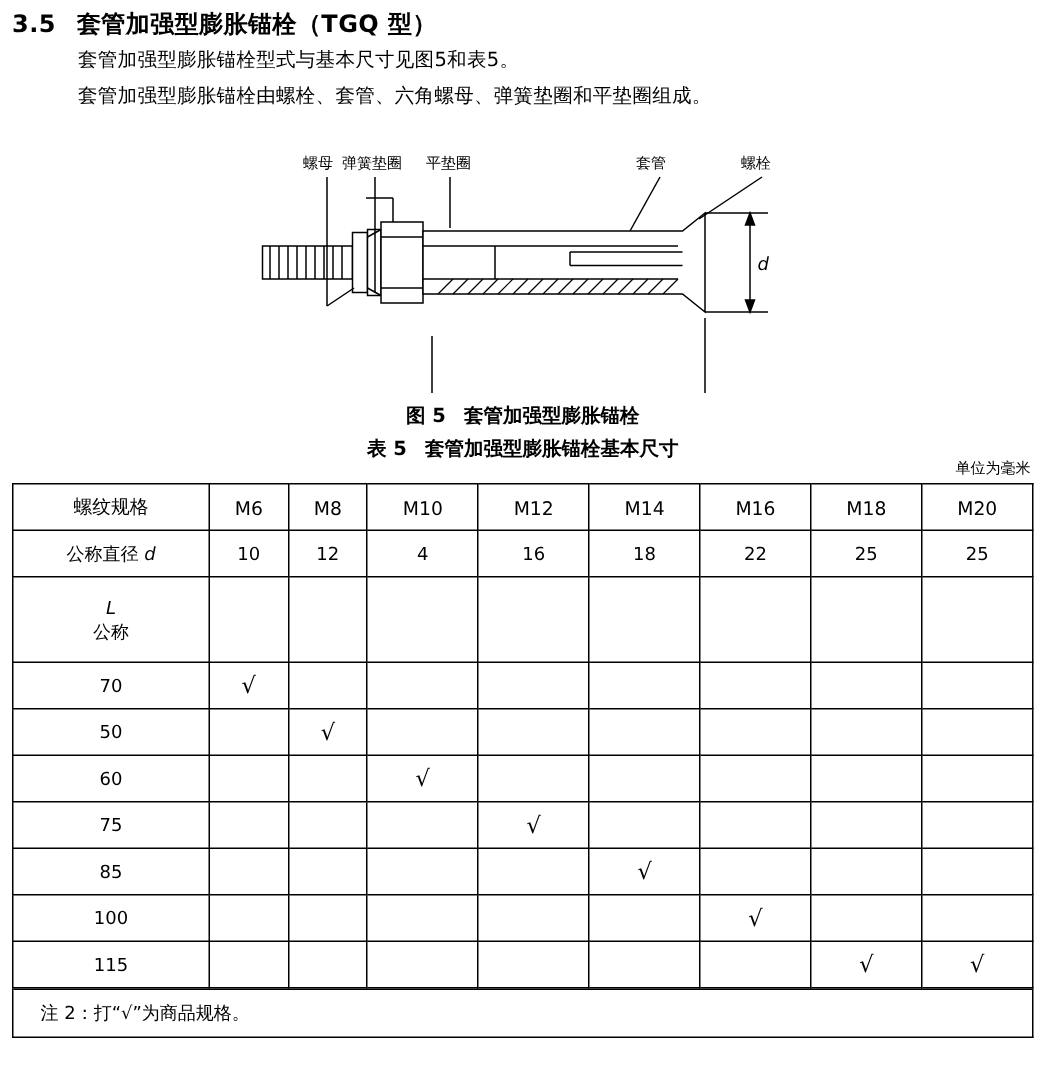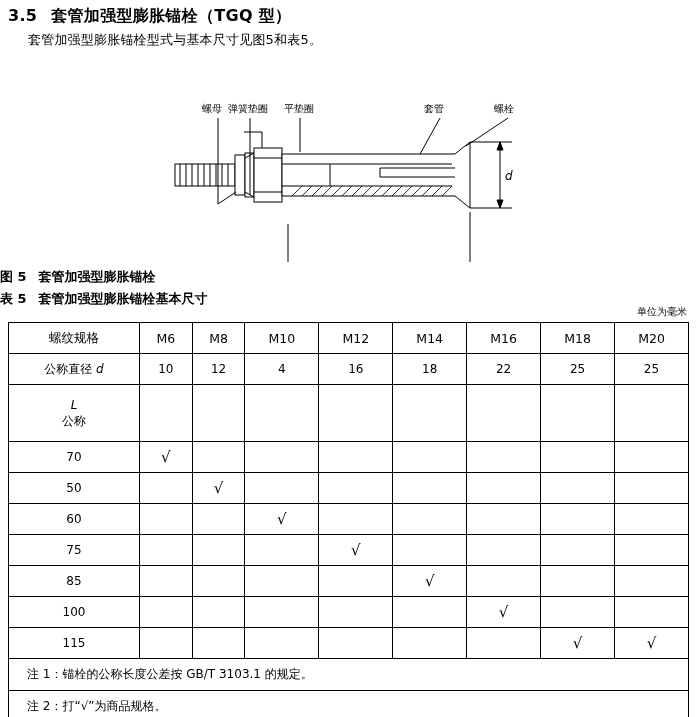--- a/index.html
+++ b/index.html
@@ -27,41 +27,41 @@
     left: 8px;
     top: 6px;
     font-size: 16px;
     font-weight: bold;
     letter-spacing: 0.3px;
   }
   .sec-num { margin-right: 14px; }
 
   .para {
     position: absolute;
-    left: 28px;
+    left: 52px;
     font-size: 13px;
     letter-spacing: 0.2px;
   }
   .para1 { top: 31px; }
   .para2 { top: 55px; }
 
   
   .figure-area {
     position: absolute;
     left: 0;
     top: 82px;
     width: 574px;
     height: 180px;
   }
   .figure-area svg { display: block; }
 
   .fig-caption {
     position: absolute;
     width: 697px;
-    text-align: left;
+    text-align: center;
     font-size: 13px;
     font-weight: bold;
   }
   .fig-caption.f5 { top: 268px; }
   .fig-caption.t5 { top: 290px; }
   .cap-label { margin-right: 12px; }
 
   .unit-note {
     position: absolute;
     right: 10px;
@@ -126,20 +126,21 @@
 </head>
 <body>
 
 <div class="page">
 
   <div class="sec-head">
     <span class="sec-num">3.5</span><span>套管加强型膨胀锚栓（TGQ 型）</span>
   </div>
 
   <div class="para para1">套管加强型膨胀锚栓型式与基本尺寸见图5和表5。</div>
+  <div class="para para2">套管加强型膨胀锚栓由螺栓、套管、六角螺母、弹簧垫圈和平垫圈组成。</div>
 
   <div class="figure-area">
     <svg width="697" height="180" viewBox="0 0 697 180">
       <g stroke="#000" fill="none" stroke-width="1">
 
         <rect x="175" y="82" width="60" height="22" fill="#fff"></rect>
 
         <line x1="180" y1="82" x2="180" y2="104"></line>
         <line x1="186" y1="82" x2="186" y2="104"></line>
         <line x1="192" y1="82" x2="192" y2="104"></line>
@@ -354,17 +355,16 @@
         <td class="check"></td>
         <td class="check"></td>
         <td class="check"></td>
         <td class="check">√</td>
         <td class="check">√</td>
       </tr>
     </tbody>
   </table>
 
   <div class="notes" id="notes-block" style="top: 659px;">
-    <div class="note-line">注 1：锚栓的公称长度公差按 GB/T 3103.1 的规定。</div>
     <div class="note-line note-sep">注 2：打“√”为商品规格。</div>
   </div>
 
 </div>
 
 </body></html>

